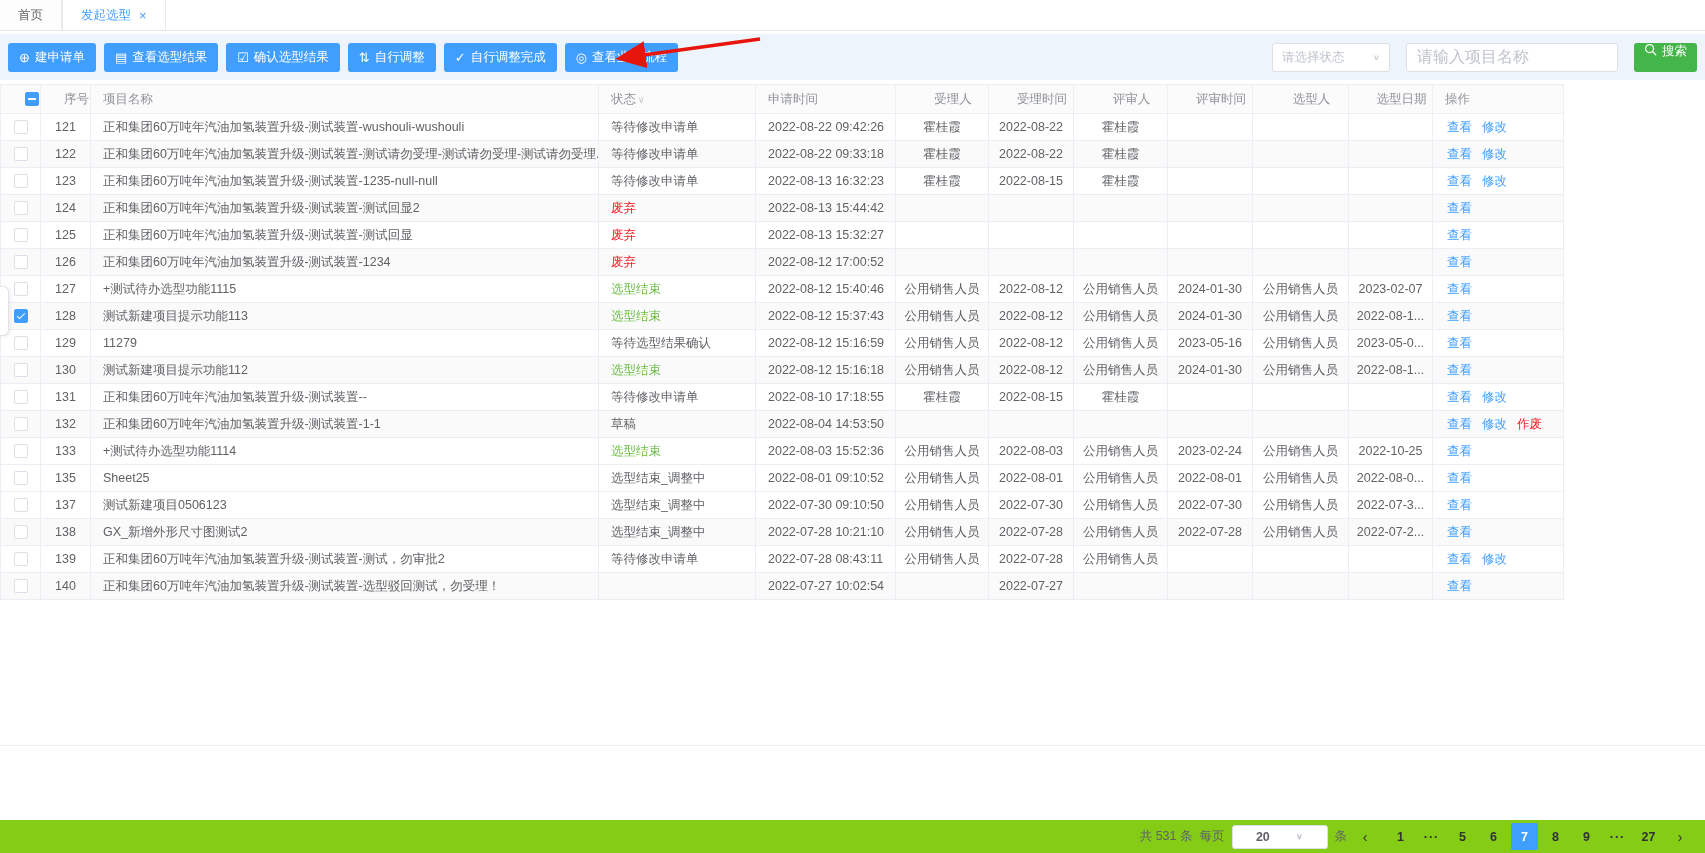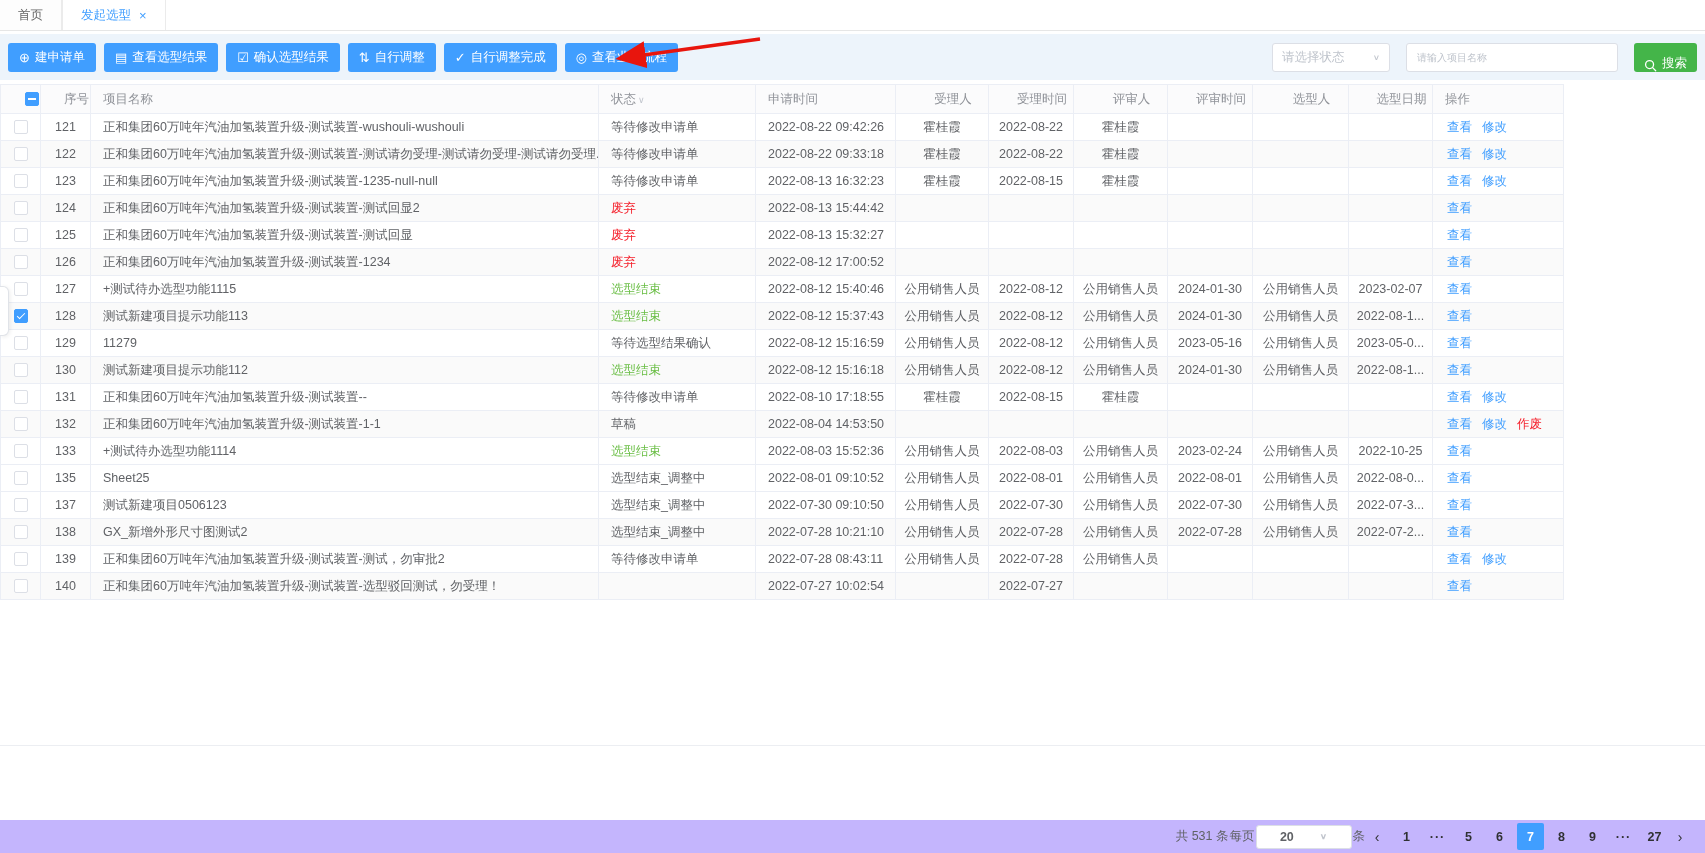--- a/index.html
+++ b/index.html
@@ -21,24 +21,24 @@
   .btn-blue { background:#409eff; color:#fff; border:none; height:29px; border-radius:3px;
     padding:0 11px; display:inline-flex; align-items:center; gap:5px; font-size:12.5px;
     font-family:inherit; cursor:pointer; white-space:nowrap; }
   .btn-blue .ticon { font-size:13px; line-height:1; }
   .toolbar-right { margin-left:auto; display:flex; gap:16px; align-items:center; }
   .select-box { width:118px; height:29px; background:#fff; border:1px solid #dcdfe6;
     border-radius:3px; display:flex; align-items:center; justify-content:space-between;
     padding:0 9px; color:#bfc4cc; cursor:pointer; }
   .chev { color:#c0c4cc; font-size:10px; transform:scaleY(.8); }
   .search-input { width:212px; height:29px; border:1px solid #dcdfe6; border-radius:3px;
-    padding:0 10px; font-size:10px; font-family:inherit; color:#606266; outline:none; }
+    padding:0 10px; font-size:16px; font-family:inherit; color:#606266; outline:none; }
   .search-input::placeholder { color:#bfc4cc; }
   .btn-green { background:#44b549; color:#fff; border:none; height:29px; border-radius:3px;
-    padding:0 10px; display:inline-flex; align-items:flex-end; gap:5px; font-size:12.5px;
+    padding:0 10px; display:inline-flex; align-items:flex-start; gap:5px; font-size:12.5px;
     font-family:inherit; cursor:pointer; }
 
   .arrow-overlay { position:absolute; top:0; left:0; width:820px; height:80px;
     pointer-events:none; z-index:5; }
 
   
   .table-wrap { margin-top:4px; width:1563px; }
   table { border-collapse:collapse; table-layout:fixed; width:1563px; }
   thead th { height:29px; background:#fbfbfc; border:1px solid #ebeef5; color:#909399;
     font-weight:400; font-size:12.5px; text-align:center; white-space:nowrap; overflow:hidden;padding-left:22px; }
@@ -70,22 +70,22 @@
 
   .table-bottom-line { position:absolute; left:0; top:745px; width:100%;
     border-top:1px solid #eceef2; }
 
   .drawer-handle { position:absolute; left:0; top:286px; width:9px; height:50px;
     background:#fff; border:1px solid #e0e3e8; border-left:none;
     border-radius:0 6px 6px 0; box-shadow:1px 1px 4px rgba(0,0,0,.08); cursor:pointer; }
 
   
   .pagebar { position:absolute; left:0; bottom:0; width:100%; height:33px;
-    background:#c4b5fd; display:flex; align-items:center; justify-content:flex-end;
-    padding-right:14px; gap:1px; color:#606266; }
+    background:#84cc16; display:flex; align-items:center; justify-content:flex-end;
+    padding-right:14px; gap:7px; color:#606266; }
   .psize { width:96px; height:24px; background:#fff; border:1px solid #dcdfe6;
     border-radius:3px; display:flex; align-items:center; justify-content:center;
     gap:26px; color:#606266; font-weight:700; cursor:pointer; }
   .pager { display:flex; align-items:center; gap:4px; margin-left:4px; }
   .pgbtn { min-width:27px; height:27px; display:flex; align-items:center;
     justify-content:center; color:#303133; font-weight:700; cursor:pointer;
     border-radius:2px; }
   .pgbtn.active { background:#409eff; color:#fff; }
   .pgbtn.ell { color:#303133; letter-spacing:1px; }
   .pgarrow { min-width:22px; height:27px; display:flex; align-items:center;

